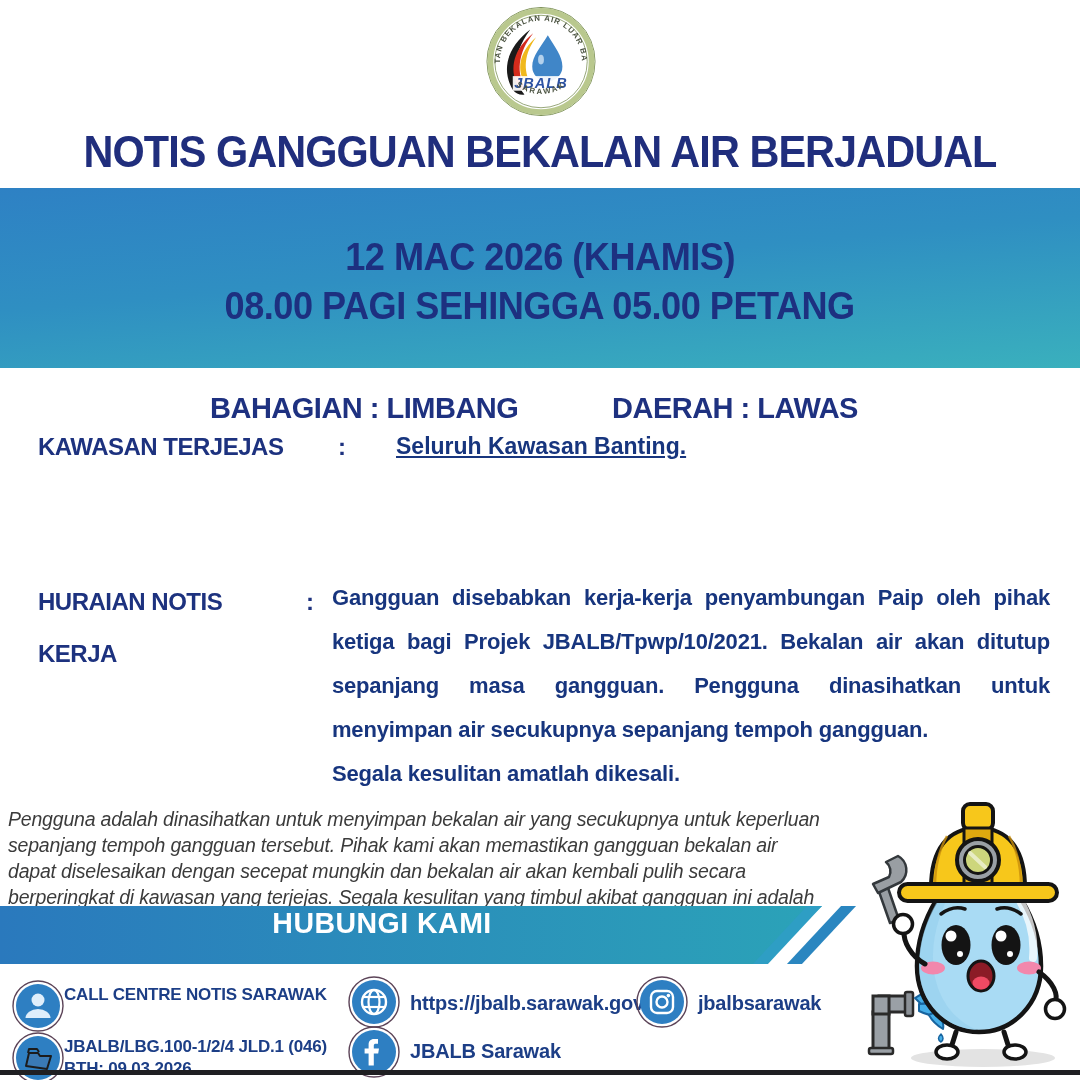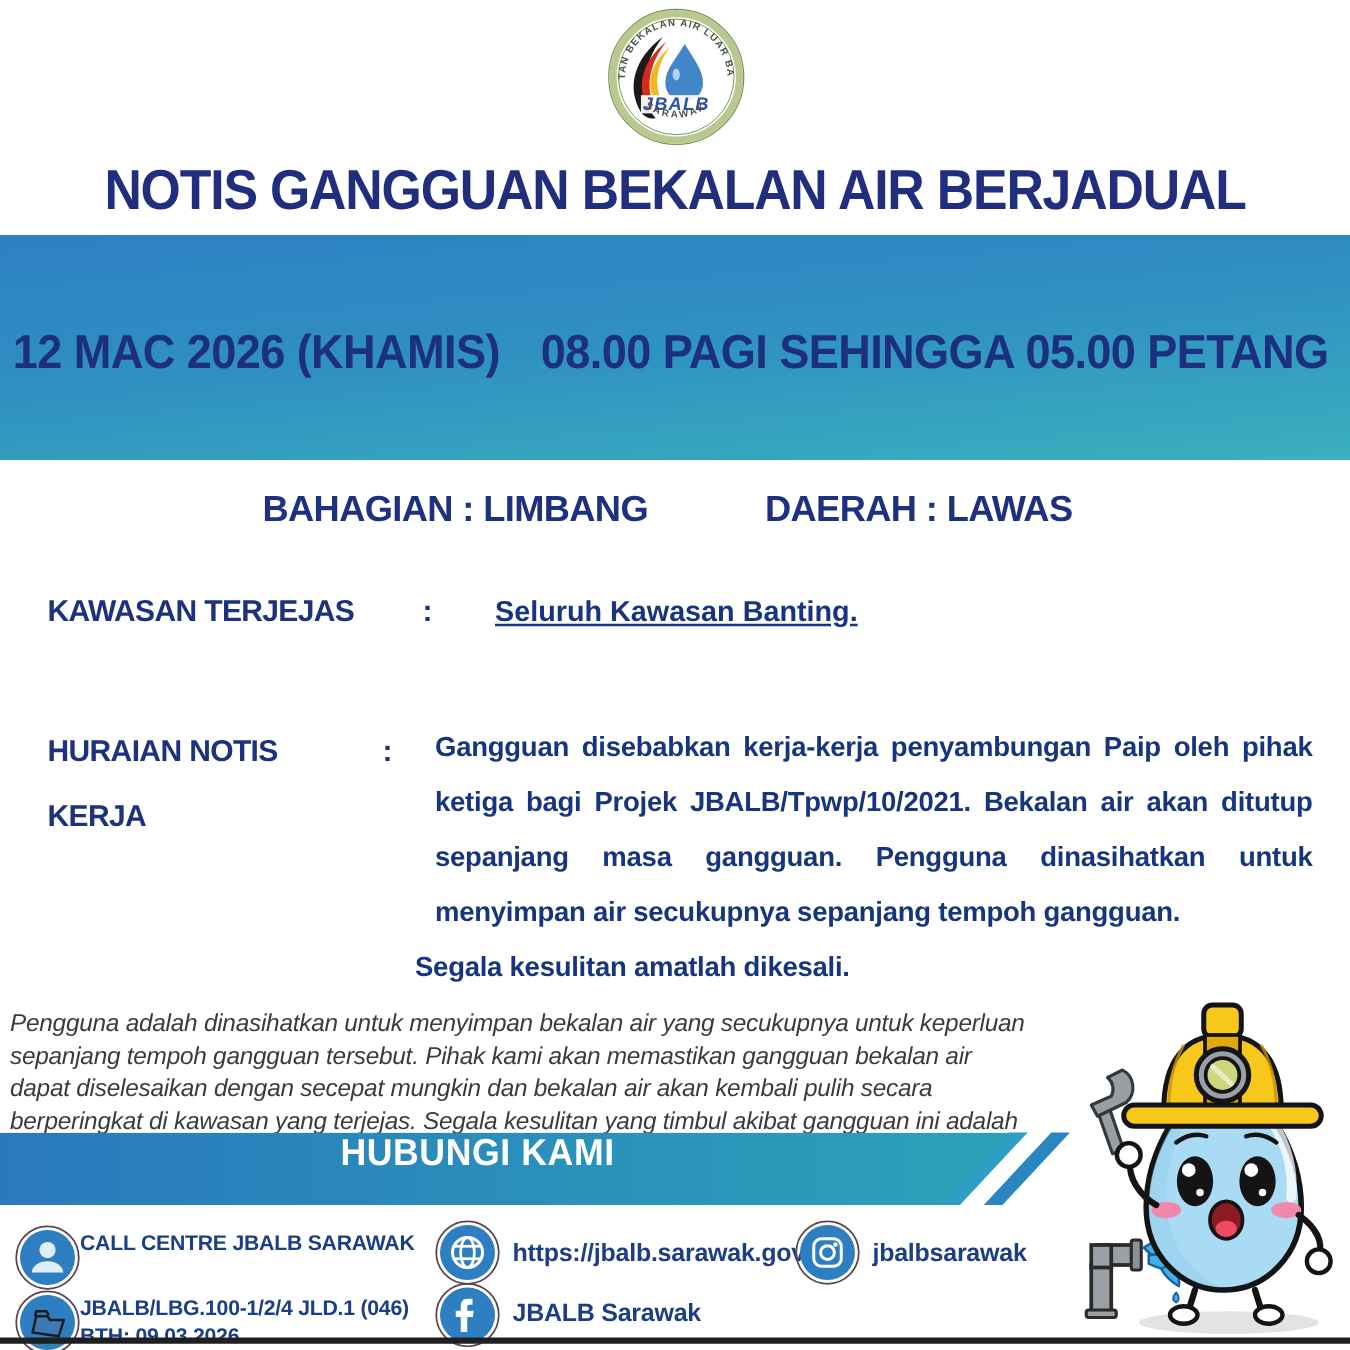--- a/index.html
+++ b/index.html
@@ -12,45 +12,45 @@
   
   .title{
     position:absolute;top:126px;left:0;width:1080px;margin:0;text-align:center;
     font-size:45px;font-weight:bold;letter-spacing:-1px;color:#202e7d;
     transform:scaleX(.92);transform-origin:center;white-space:nowrap;
   }
   
   .date-banner{
     position:absolute;top:188px;left:0;width:1080px;height:180px;
     background:linear-gradient(175deg,#2e81c4 0%,#2f8fc2 45%,#3ab0bd 100%);
-    display:flex;flex-direction:row;justify-content:center;align-items:center;
+    display:flex;flex-direction:column;justify-content:center;align-items:center;
     gap:6px;padding-top:8px;box-sizing:border-box;
   }
   .date-line,.time-line{
     font-size:38px;font-weight:bold;color:#1d3080;letter-spacing:-.5px;
     transform:scaleX(.95);white-space:nowrap;
   }
   
   .region-row{position:absolute;top:392px;left:0;width:1080px;height:40px;margin-left:40px;}
   .bahagian{position:absolute;left:170px;top:0;font-size:29px;font-weight:bold;letter-spacing:-.5px;}
   .daerah{position:absolute;left:572px;top:0;font-size:29px;font-weight:bold;letter-spacing:-.5px;}
   
   .field-row{
     position:absolute;left:0;width:1080px;display:grid;
     grid-template-columns:250px 28px 1fr;column-gap:8px;
     padding:0 30px 0 38px;box-sizing:border-box;
   }
-  .kawasan-row{top:476px;gap:40px;}
+  .kawasan-row{top:433px;gap:40px;}
   .huraian-row{top:576px;}
   .field-label{font-size:24px;font-weight:bold;letter-spacing:-.5px;color:#1d327f;}
   .field-colon{font-size:24px;font-weight:bold;color:#1d327f;text-align:center;}
   .field-value{font-size:23px;font-weight:bold;color:#17357e;text-decoration:underline;}
   .field-value-block p{margin:0;font-size:22px;font-weight:bold;color:#17357e;
     line-height:44px;letter-spacing:-.2px;}
-  .field-value-block p.justified{text-align:justify;margin-left:16px;}
+  .field-value-block p.justified{text-align:justify;}
   .huraian-row .field-label,.huraian-row .field-colon{line-height:52px;}
   
   .disclaimer{
     position:absolute;left:8px;top:806px;width:812px;margin:0;
     font-size:19.5px;font-style:italic;color:#3b3b3b;line-height:26px;letter-spacing:-.2px;
   }
   
   .hubungi-banner{
     position:absolute;left:0;top:906px;width:822px;height:58px;
     background:linear-gradient(90deg,#2a79bd 0%,#2ba3b8 100%);
@@ -139,21 +139,21 @@
   <div class="stripe stripe1"></div>
   <div class="stripe stripe2"></div>
 
   <svg class="contact-icon" style="left:12px;top:980px" viewBox="0 0 52 52" aria-hidden="true">
     <circle cx="26" cy="26" r="25" fill="none" stroke="#5c4458" stroke-width="1.4"></circle>
     <circle cx="26" cy="26" r="22" fill="#2e7fc2"></circle>
     <circle cx="26" cy="20" r="6.5" fill="#dfeefb"></circle>
     <path d="M13.5,38 a12.5,9 0 0 1 25,0 z" fill="#dfeefb"></path>
   </svg>
   <div class="contact-text contact-two-line" style="left:64px;top:984px">
-    <div>CALL CENTRE JBALB SARAWAK</div>
+    <div>CALL CENTRE NOTIS SARAWAK</div>
   </div>
 
   <svg class="contact-icon" style="left:12px;top:1032px" viewBox="0 0 52 52" aria-hidden="true">
     <circle cx="26" cy="26" r="25" fill="none" stroke="#5c4458" stroke-width="1.4"></circle>
     <circle cx="26" cy="26" r="22" fill="#2e7fc2"></circle>
     <path d="M14,34 l3,-13 h9 l2,3 h11 l-4,13 z" fill="#3a7ab5" stroke="#1c1c1c" stroke-width="2" stroke-linejoin="round"></path>
     <path d="M16,21 l1,-4 h8 l2,3" fill="none" stroke="#1c1c1c" stroke-width="2" stroke-linejoin="round"></path>
   </svg>
   <div class="contact-text contact-two-line" style="left:64px;top:1036px">
     <div>JBALB/LBG.100-1/2/4 JLD.1 (046)</div>

